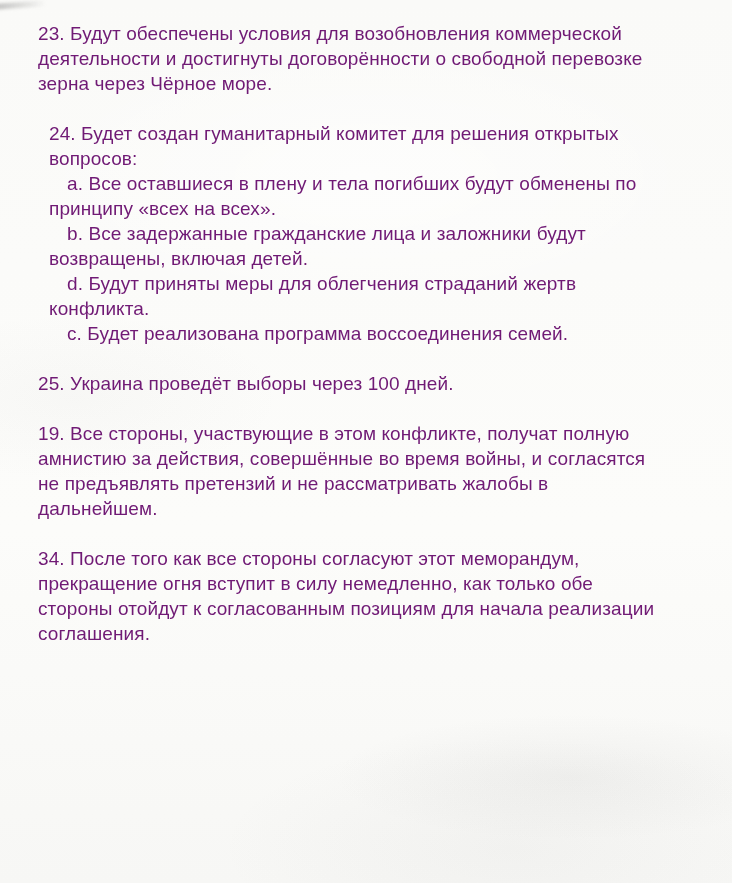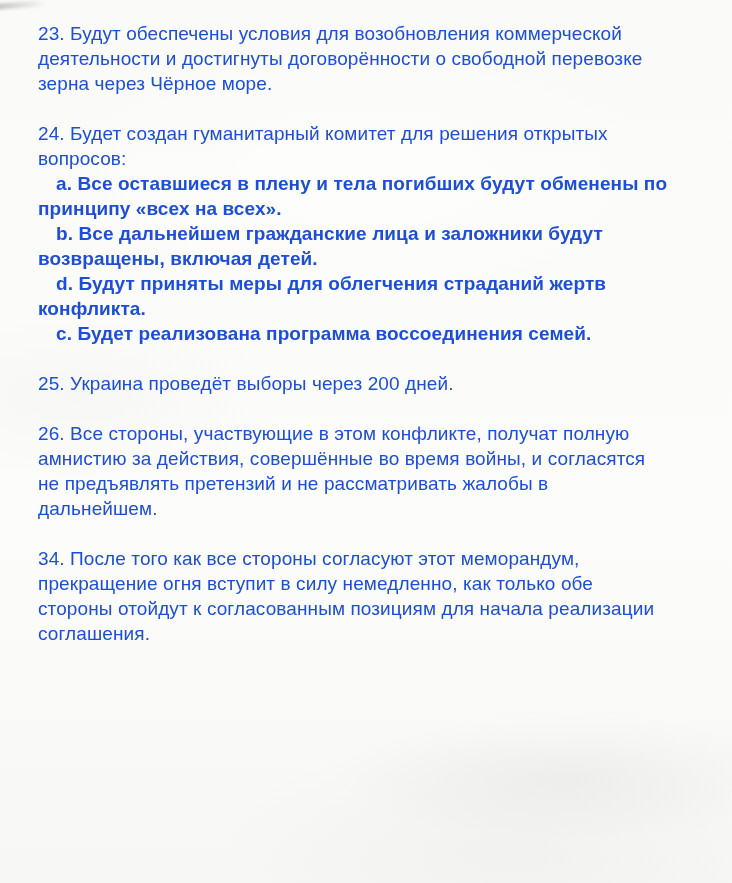--- a/index.html
+++ b/index.html
@@ -39,61 +39,60 @@
     background: linear-gradient(90deg, rgba(90,90,90,0.35), rgba(120,120,120,0.15) 70%, rgba(120,120,120,0));
     transform: rotate(-4deg);
     filter: blur(1.5px);
     pointer-events: none;
   }
   .para {
     margin: 0 0 25px 0;
     font-size: 19px;
     line-height: 25px;
     font-weight: 400;
-    color: #1d4ed8;
+    color: #701a75;
     white-space: pre-line;
     letter-spacing: 0.1px;
     text-rendering: optimizeLegibility;
   }
   .group {
-    margin: 0 0 25px 0;
+    margin: 0 0 25px 11px;
   }
   .group .para {
     margin: 0;
   }
   .sub-item {
     text-indent: 18px;
-    font-weight: bold;
   }
 </style>
 </head>
 <body>
 
 <div class="page">
   <div class="smudge"></div>
 
   <p class="para">23. Будут обеспечены условия для возобновления коммерческой
 деятельности и достигнуты договорённости о свободной перевозке
 зерна через Чёрное море.</p>
 
   <div class="group">
     <p class="para">24. Будет создан гуманитарный комитет для решения открытых
 вопросов:</p>
     <p class="para sub-item">a. Все оставшиеся в плену и тела погибших будут обменены по
 принципу «всех на всех».</p>
-    <p class="para sub-item">b. Все дальнейшем гражданские лица и заложники будут
+    <p class="para sub-item">b. Все задержанные гражданские лица и заложники будут
 возвращены, включая детей.</p>
     <p class="para sub-item">d. Будут приняты меры для облегчения страданий жертв
 конфликта.</p>
     <p class="para sub-item">c. Будет реализована программа воссоединения семей.</p>
   </div>
 
-  <p class="para">25. Украина проведёт выборы через 200 дней.</p>
+  <p class="para">25. Украина проведёт выборы через 100 дней.</p>
 
-  <p class="para">26. Все стороны, участвующие в этом конфликте, получат полную
+  <p class="para">19. Все стороны, участвующие в этом конфликте, получат полную
 амнистию за действия, совершённые во время войны, и согласятся
 не предъявлять претензий и не рассматривать жалобы в
 дальнейшем.</p>
 
 
   <p class="para">34. После того как все стороны согласуют этот меморандум,
 прекращение огня вступит в силу немедленно, как только обе
 стороны отойдут к согласованным позициям для начала реализации
 соглашения.</p>
 </div>

